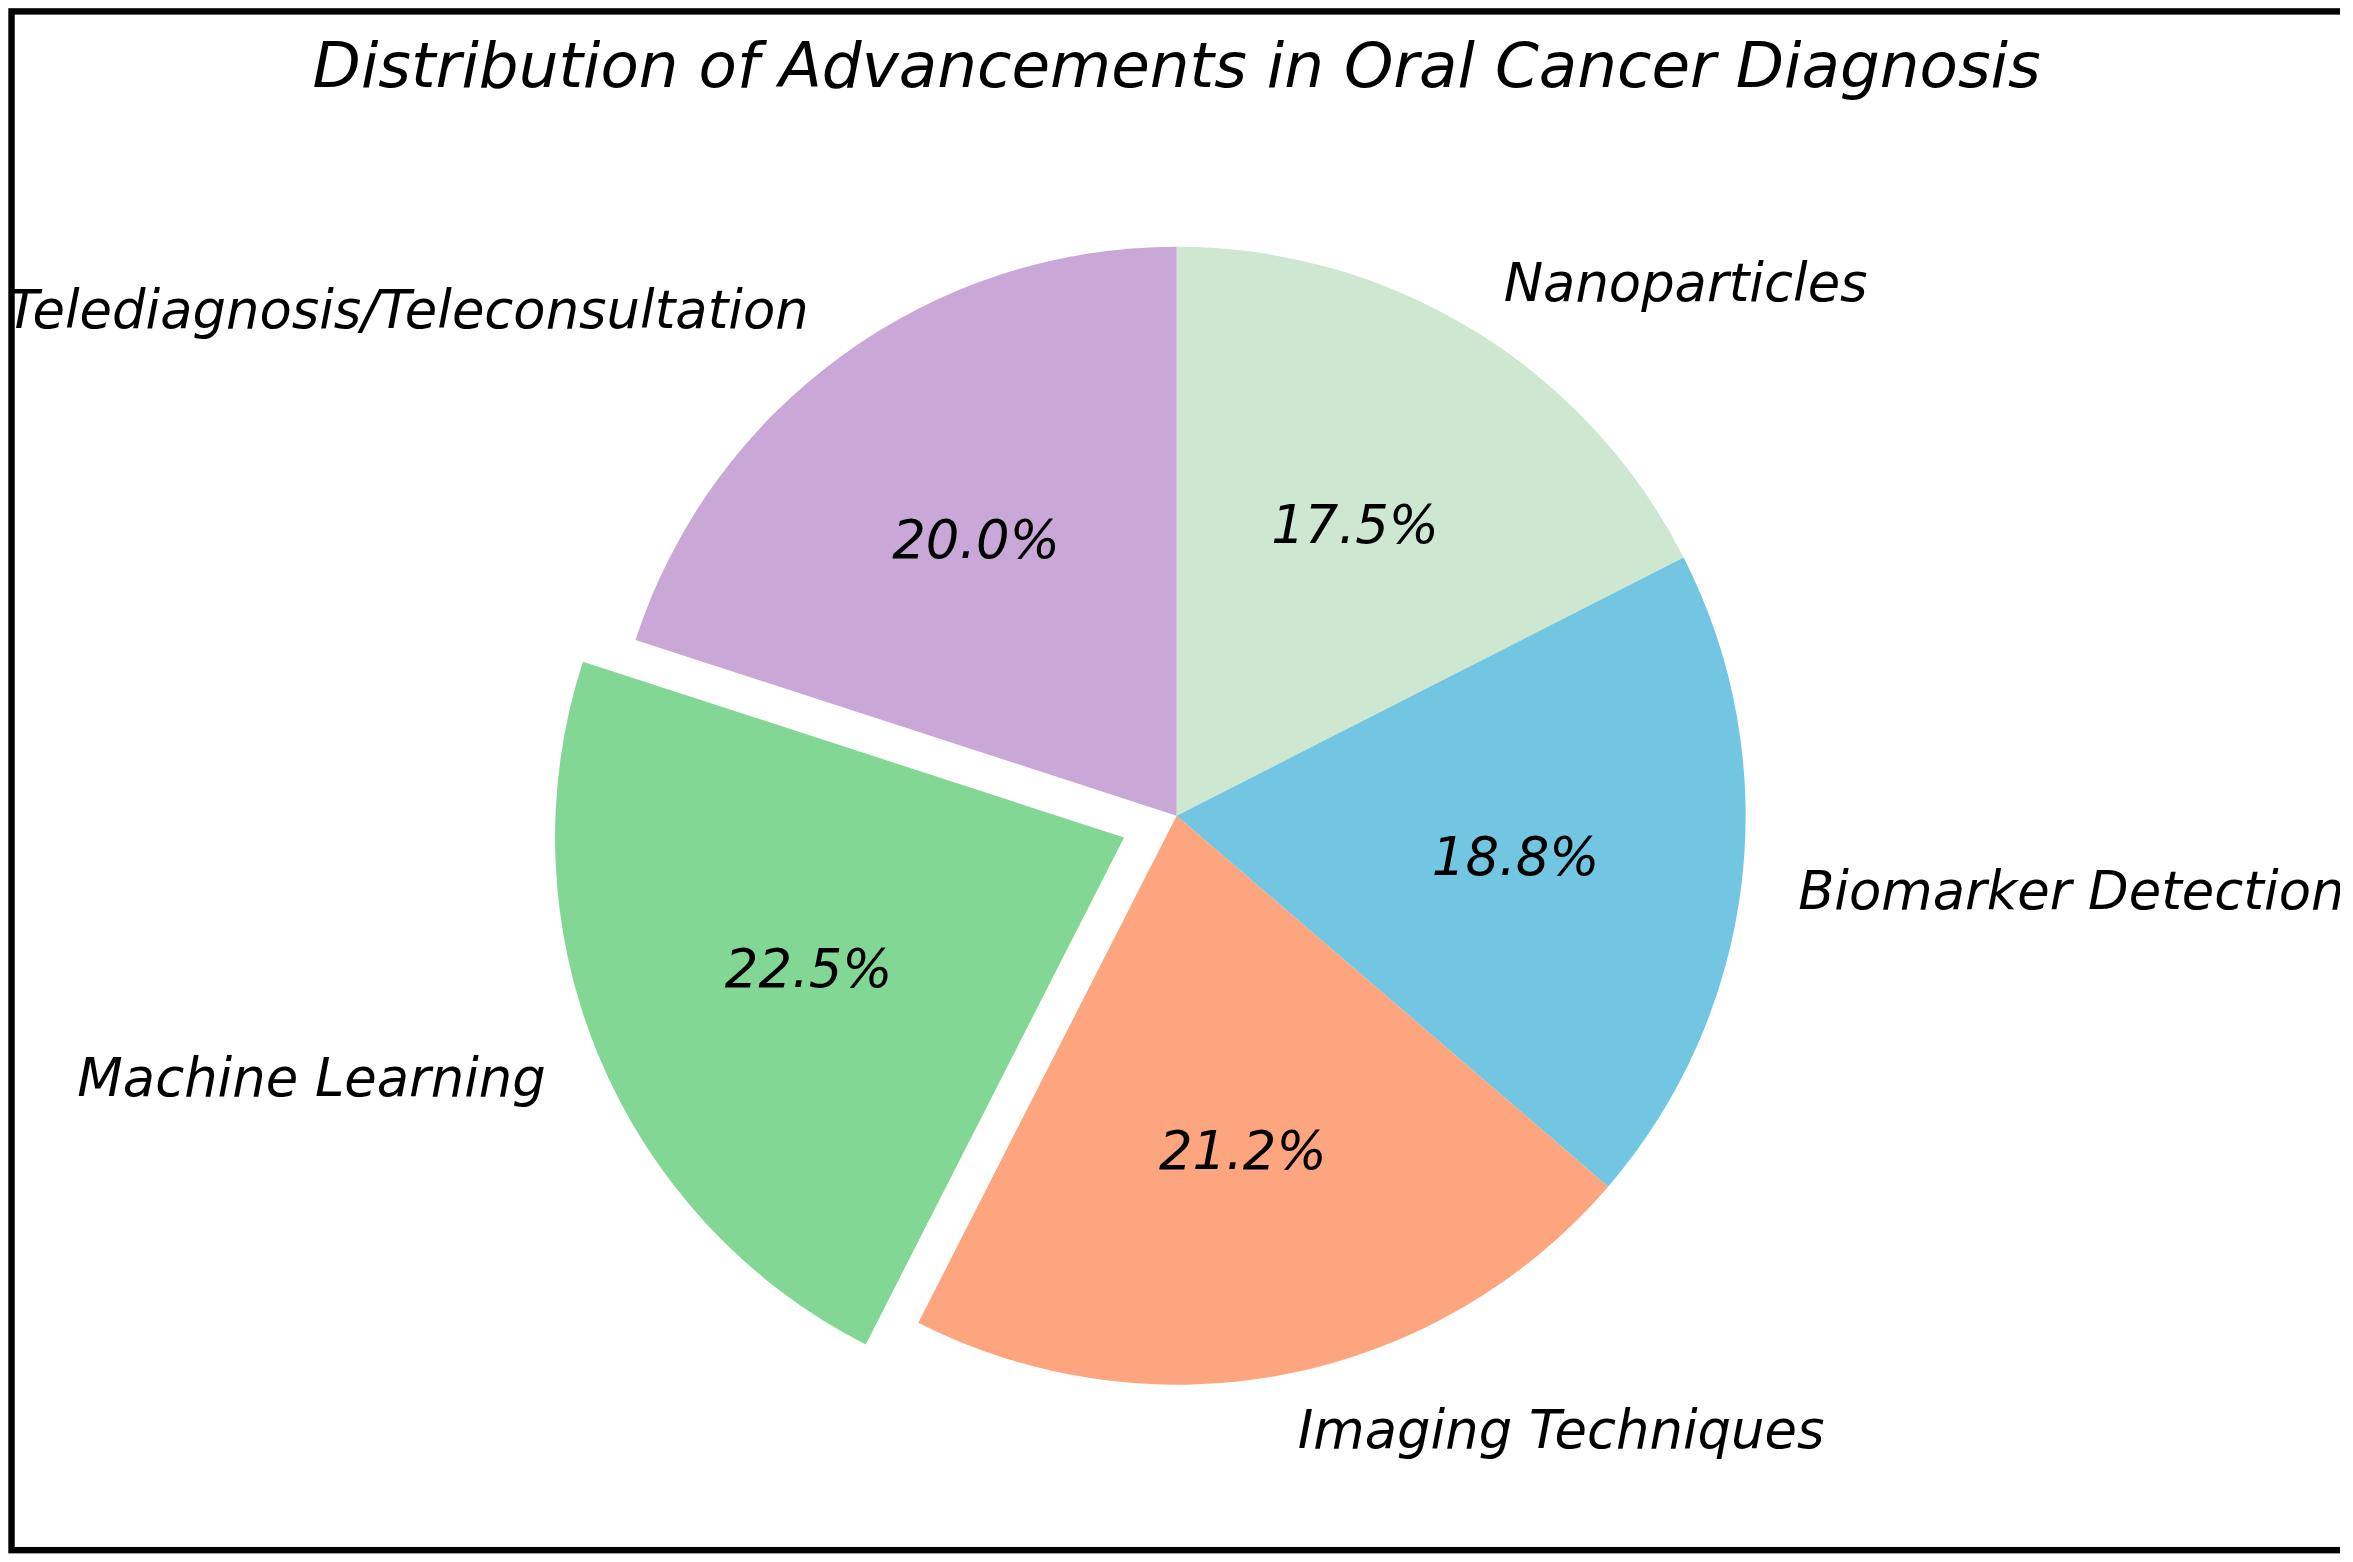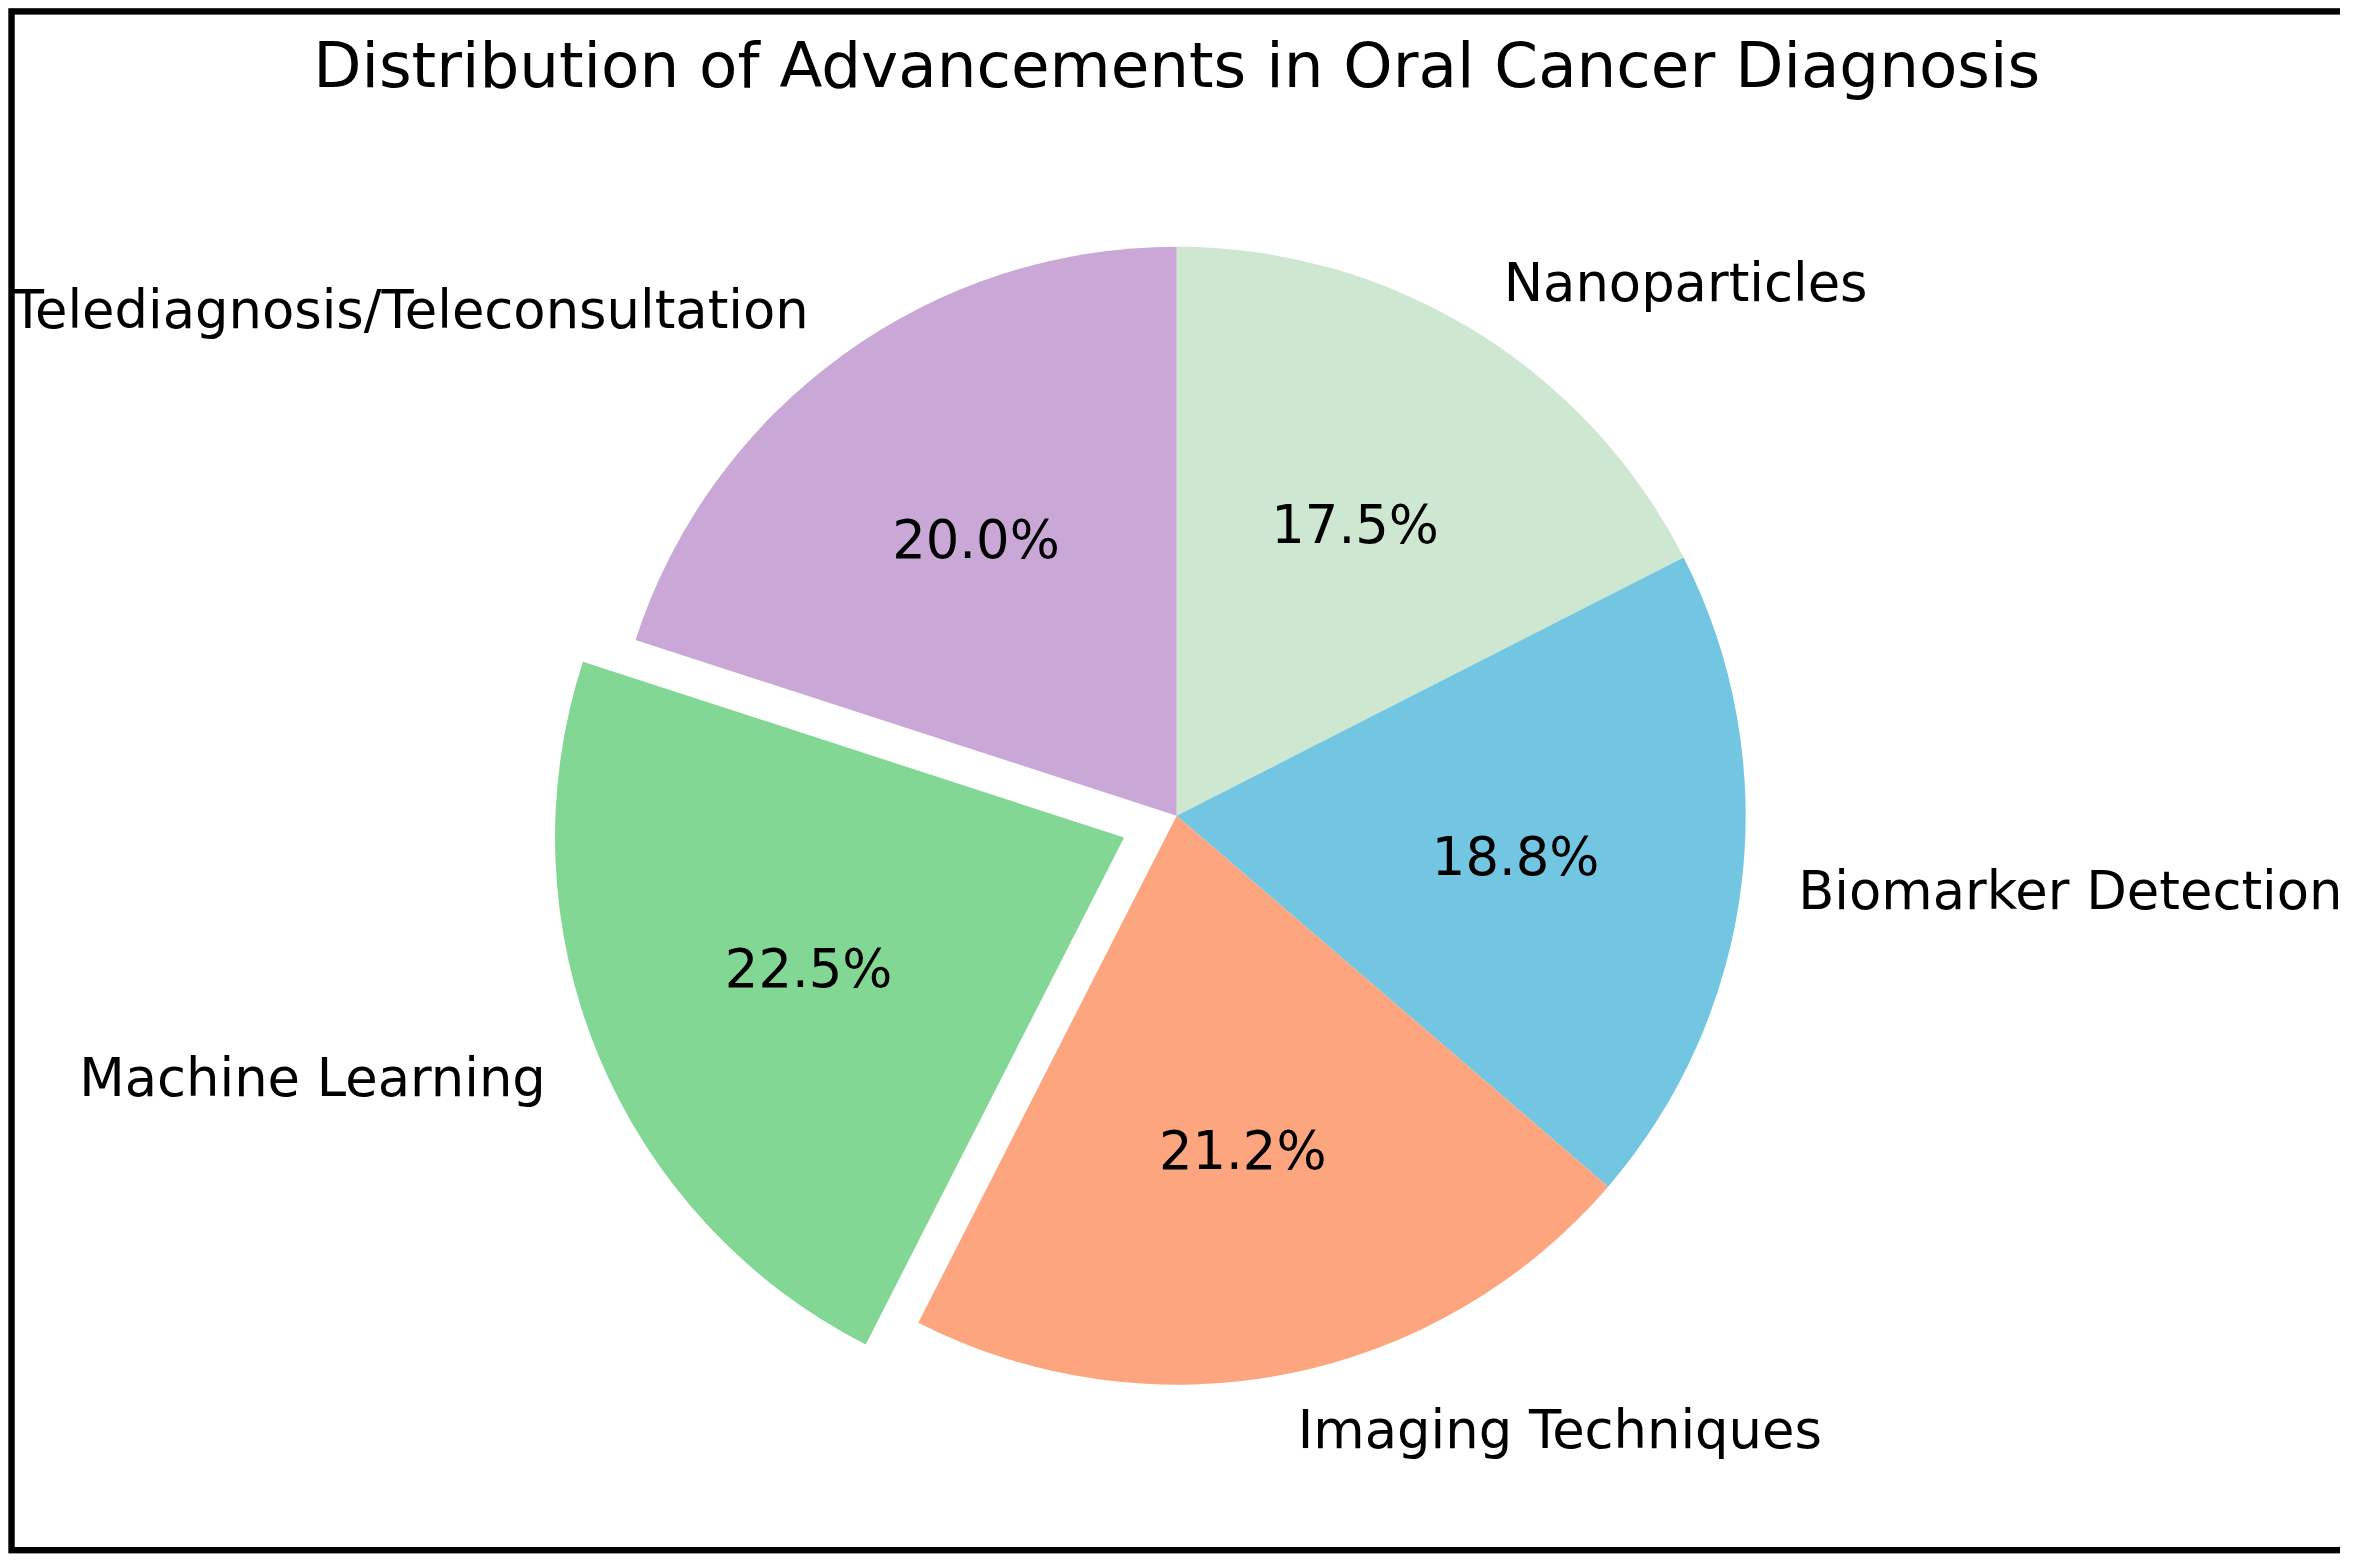--- a/index.html
+++ b/index.html
@@ -7,20 +7,21 @@
     padding: 0;
     background: #ffffff;
   }
   .figure {
     position: relative;
     width: 2340px;
     height: 1563px;
     background: #ffffff;
     font-family: "DejaVu Sans", sans-serif;
     overflow: hidden;
+    font-style: italic;
   }
   svg { display: block; }
   text {
     font-family: "DejaVu Sans", sans-serif;
     fill: #000000;
   }
   .chart-title   { font-size: 88px; }
   .slice-label   { font-size: 74px; }
   .pct-label     { font-size: 74px; }
 </style>

